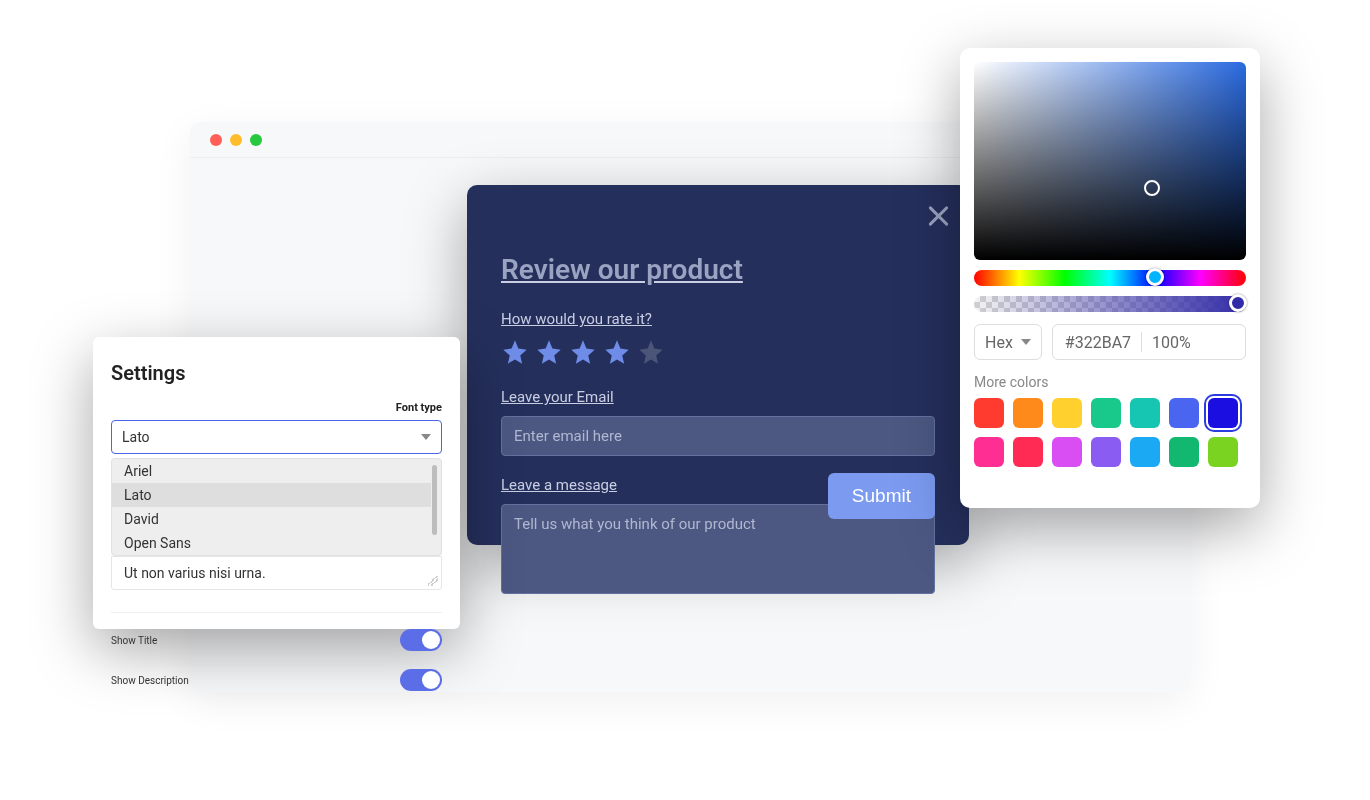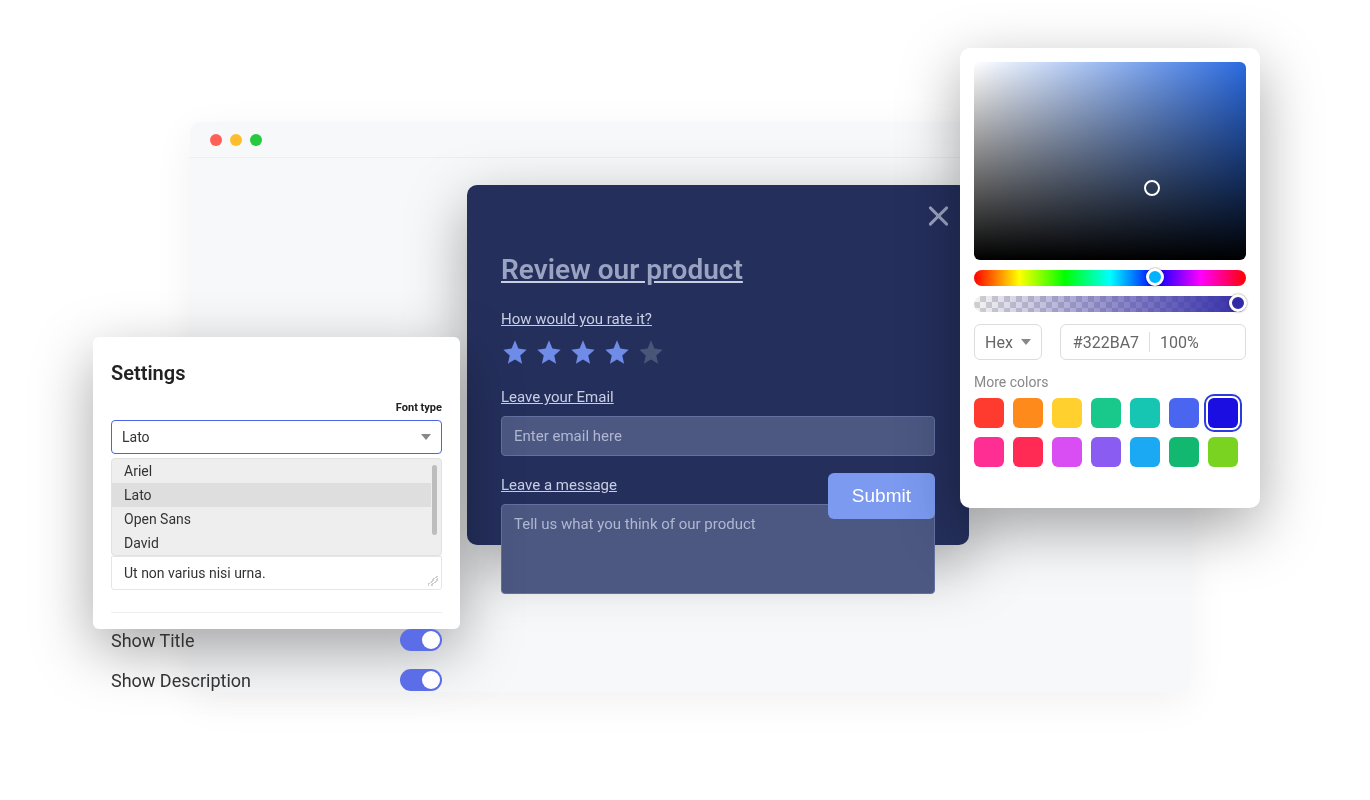--- a/index.html
+++ b/index.html
@@ -66,21 +66,21 @@
   position: relative; padding-right: 10px;
 }
 .font-dropdown .scrolltrack { position: absolute; right: 4px; top: 6px; width: 5px; height: 70px; background: #bdbdbd; border-radius: 3px;}
 .font-dropdown .opt { padding: 4px 12px; font-size: 14px; color: #333; cursor: pointer;}
 .font-dropdown .opt.selected { background: #dedede; }
 .lorem-box { margin-top: 0; background: #fff; border: 1px solid #e6e6e6; border-radius: 0 0 3px 3px; padding: 8px 12px; font-size: 14px; color: #333; position: relative;}
 .lorem-box .rs { position: absolute; right: 3px; bottom: 3px; width: 10px; height: 10px;
   background: linear-gradient(135deg, transparent 40%, #cfcfcf 40%, #cfcfcf 50%, transparent 50%, transparent 60%, #cfcfcf 60%, #cfcfcf 70%, transparent 70%);
 }
 .hr { height: 1px; background: #eee; margin: 22px 0 16px;}
-.toggle-row { display: flex; align-items: center; justify-content: space-between; font-size: 18px; color: #333; margin-bottom: 18px;}
+.toggle-row { display: flex; align-items: center; justify-content: space-between; font-size: 10px; color: #333; margin-bottom: 18px;}
 .toggle {
   width: 42px; height: 22px; border-radius: 11px; background: #5b6ee8; position: relative; cursor: pointer;
 }
 .toggle .knob { position: absolute; right: 2px; top: 2px; width: 18px; height: 18px; border-radius: 50%; background: #fff;}
 
 
 .picker {
   position: absolute; left: 960px; top: 48px; width: 300px; height: 460px;
   background: #fff; border-radius: 10px; box-shadow: 0 20px 60px rgba(0,0,0,0.35);
   padding: 14px;
@@ -112,21 +112,21 @@
     linear-gradient(45deg, transparent 75%, #d0d0d0 75%),
     linear-gradient(-45deg, transparent 75%, #d0d0d0 75%);
   background-size: 100% 100%, 12px 12px, 12px 12px, 12px 12px, 12px 12px;
   background-position: 0 0, 0 0, 0 6px, 6px -6px, -6px 0;
   background-color: #f4f4f4;
 }
 .alpha-bar .alpha-thumb {
   position: absolute; right: -1px; top: -2px; width: 18px; height: 18px; border-radius: 50%;
   background: #322BA7; border: 3px solid #fff; box-shadow: 0 0 2px rgba(0,0,0,.5); cursor: pointer;
 }
-.picker-row { display: flex; gap: 18px; margin-top: 12px; justify-content: flex-end; }
+.picker-row { display: flex; gap: 10px; margin-top: 12px; justify-content: flex-end; }
 .format-select {
   display: flex; align-items: center; gap: 8px; height: 36px; border: 1px solid #ddd; border-radius: 6px;
   padding: 0 10px; font-size: 16px; color: #666; cursor: pointer;
 }
 .hex-box {
   flex: 1; height: 36px; border: 1px solid #ddd; border-radius: 6px; display: flex; align-items: center;
   padding: 0 12px; font-size: 16px; color: #666;
 }
 .hex-box .divider { width: 1px; height: 20px; background: #ddd; margin: 0 10px;}
 .more-label { margin-top: 14px; font-size: 14px; color: #888; margin-bottom: 8px; }
@@ -190,22 +190,22 @@
   <h3>Settings</h3>
   <div class="sublabel">Font type</div>
   <div class="font-select">
     <span>Lato</span>
     <span class="chev"></span>
   </div>
   <div class="font-dropdown" id="font-dd">
     <div class="scrolltrack"></div>
   <div class="opt">Ariel</div>
       <div class="opt selected">Lato</div>
+      <div class="opt">David</div>
       <div class="opt">Open Sans</div>
-      <div class="opt">David</div>
     </div>
   <div class="lorem-box">
     <span>Ut non varius nisi urna.</span>
     <div class="rs"></div>
   </div>
   <div class="hr"></div>
   <div class="toggle-row">
     <span>Show Title</span>
     <div class="toggle">
         <div class="knob"></div>

